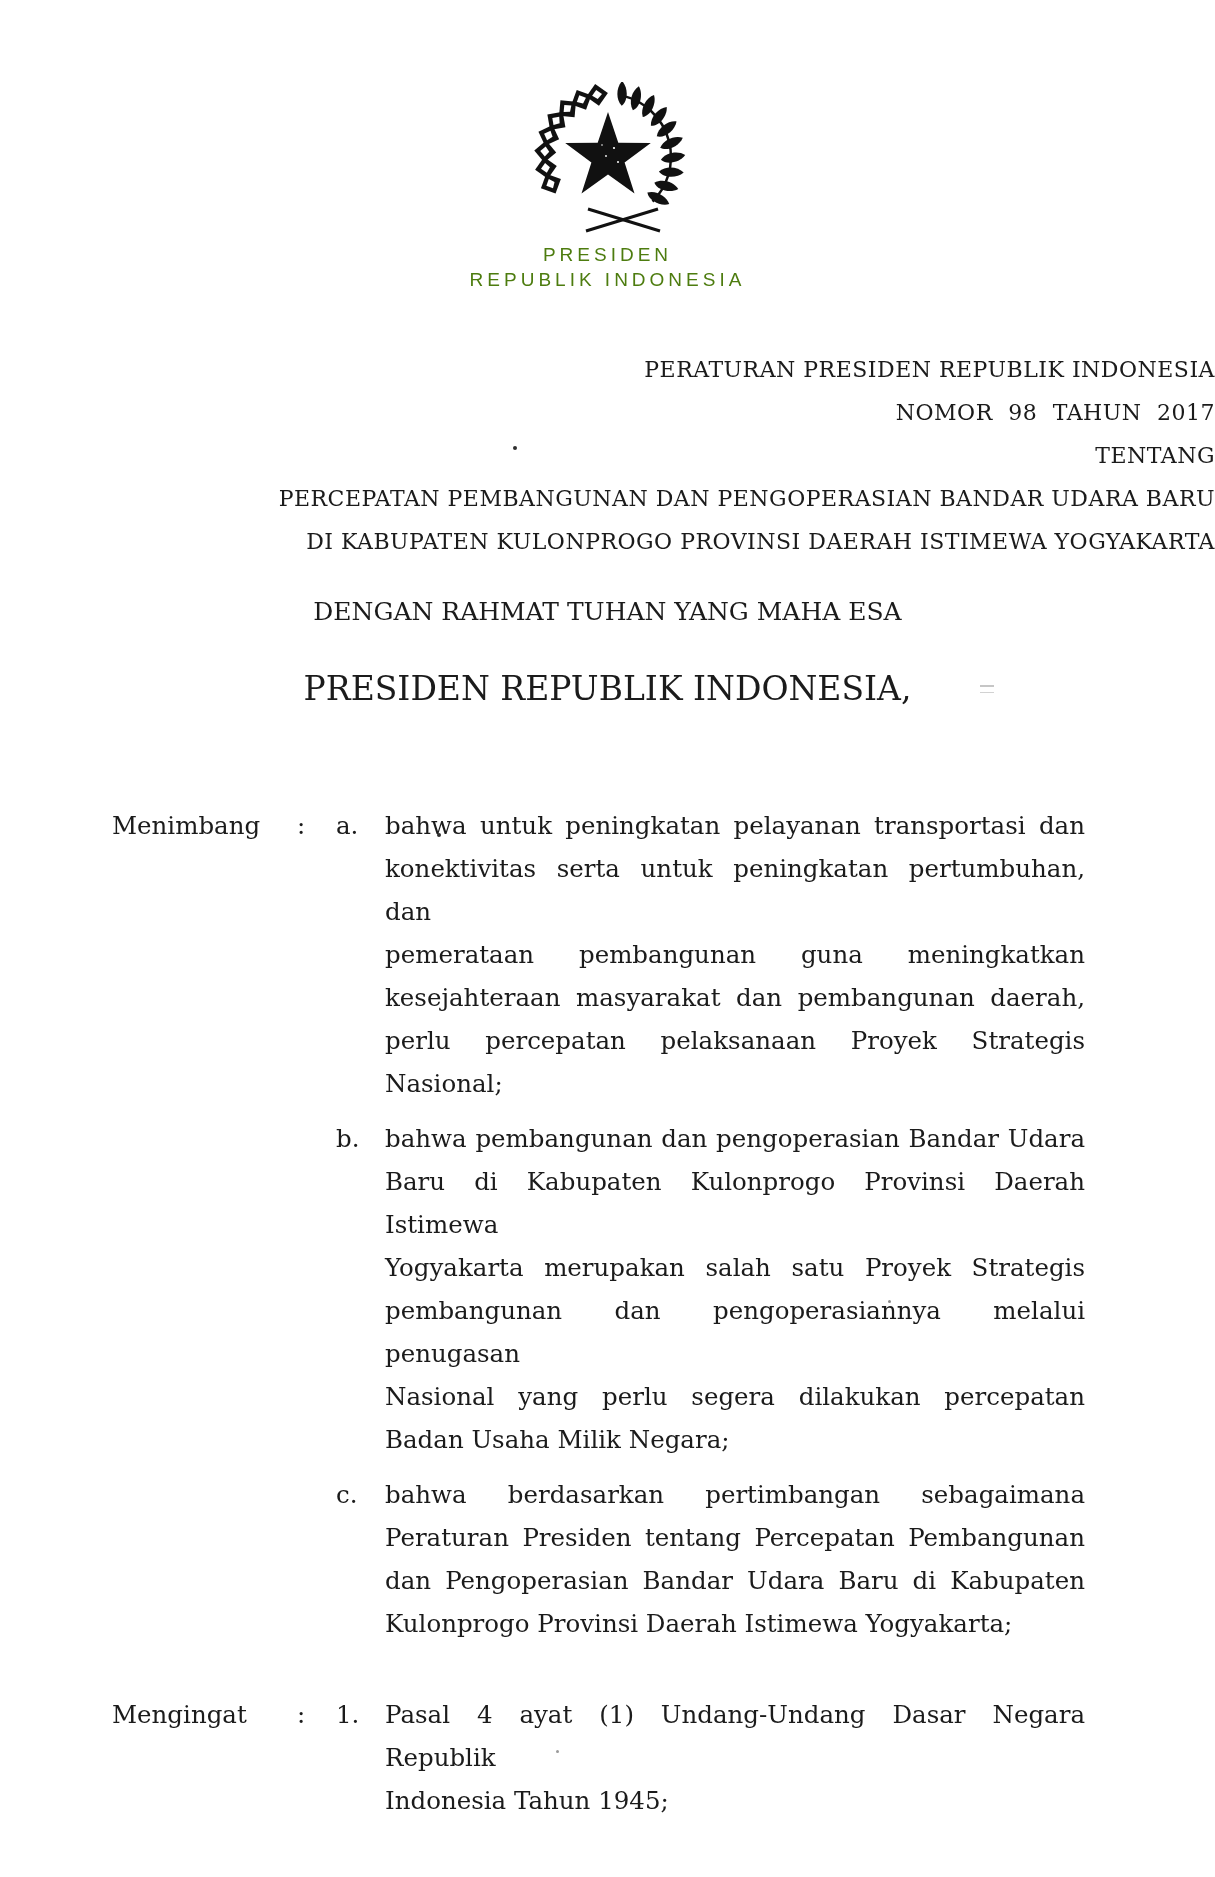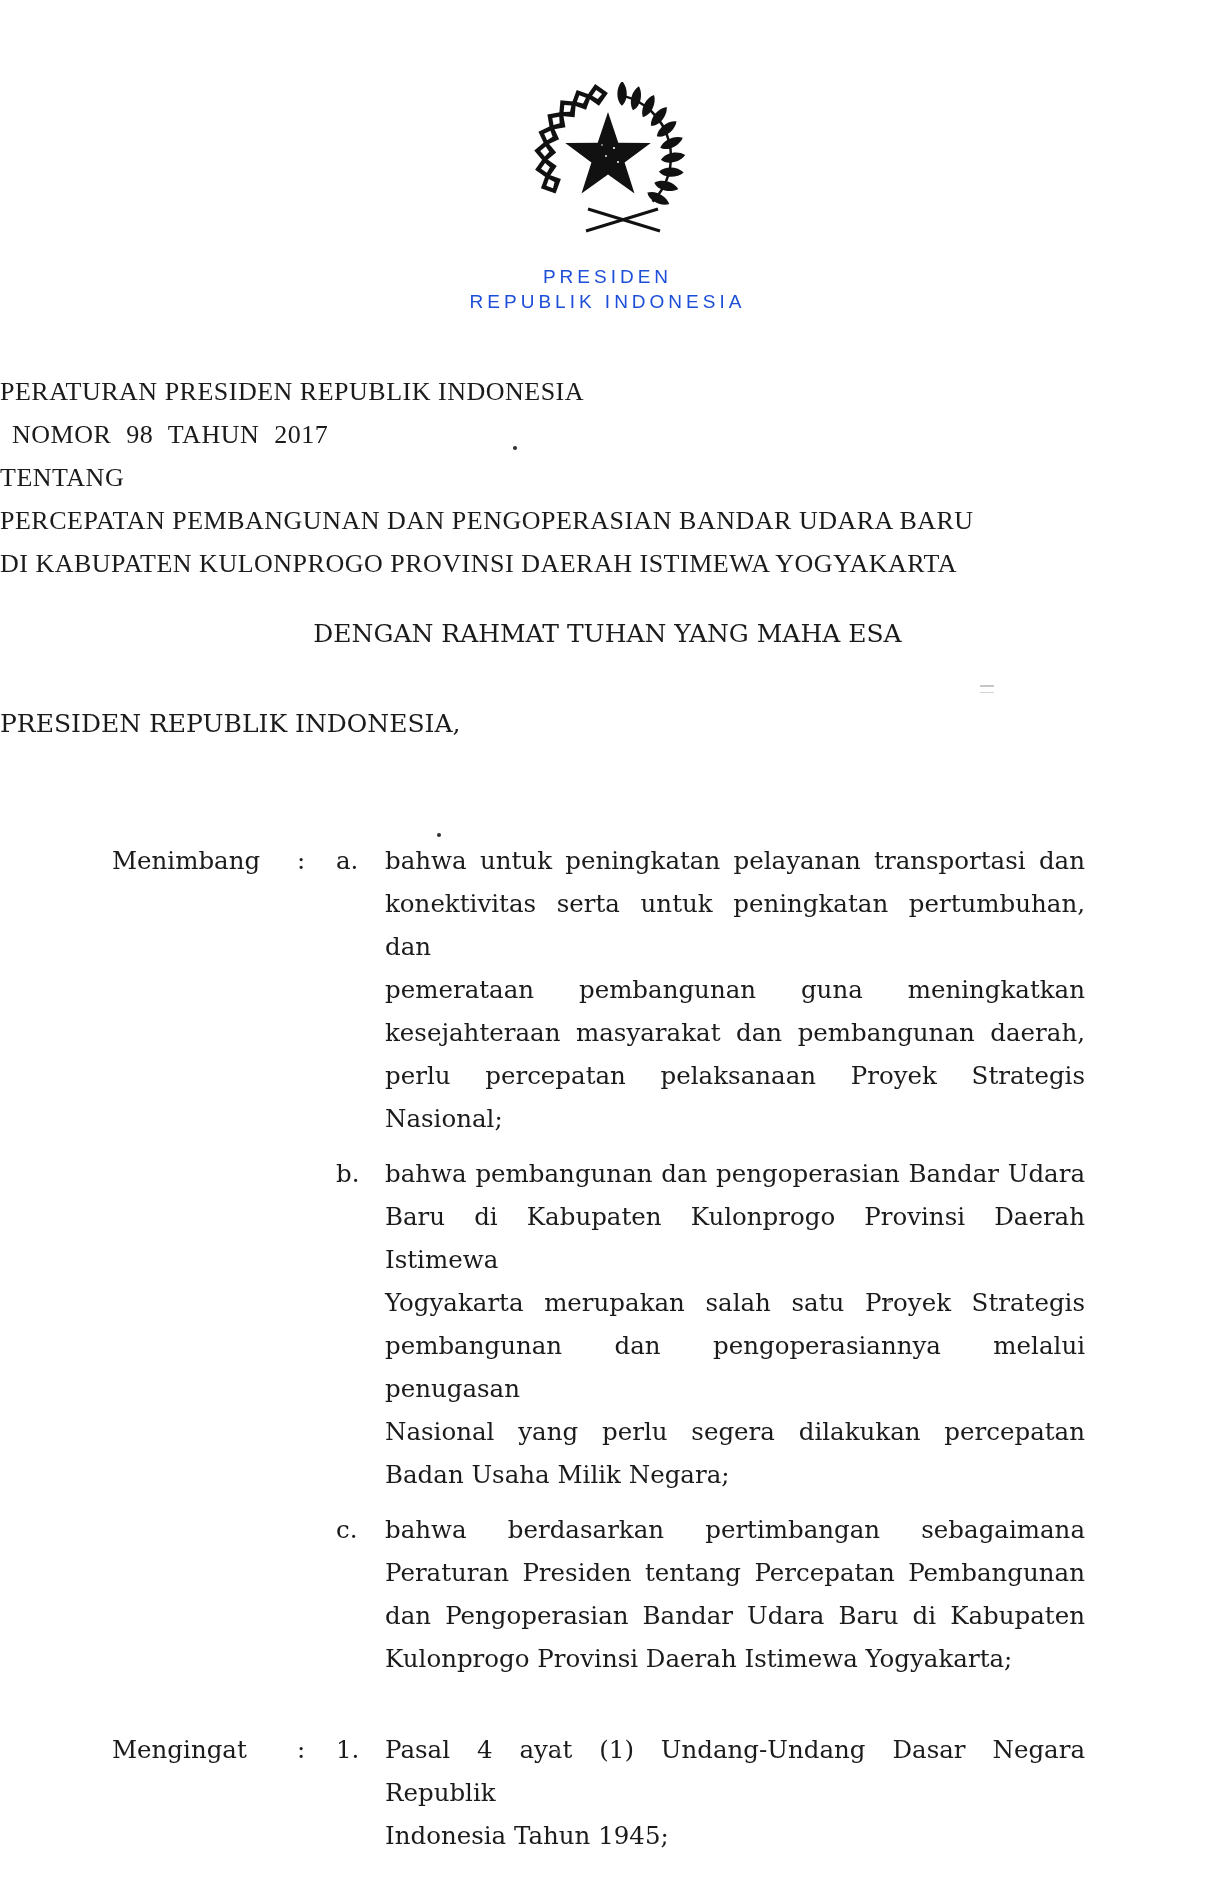--- a/index.html
+++ b/index.html
@@ -7,38 +7,36 @@
     position:relative;
     width:1215px; height:1877px;
     background:#ffffff;
     color:#1b1b1b;
     font-family:"DejaVu Serif", serif;
     overflow:hidden;
   }
   
   .seal { display:block; margin:82px auto 0 auto; }
   .letterhead {
-    margin-top:22px;
     text-align:center;
     font-family:"Liberation Sans", sans-serif;
     font-size:19px; line-height:25px;
     letter-spacing:4px;
-    color:#1d4ed8;
+    color:#4d7c0f;
   }
   
   .doc-title {
     margin-top:56px;
-    text-align:left;
-    font-size:26px; line-height:43px;
+    text-align:right;
+    font-size:22px; line-height:43px;
     letter-spacing:0.5px;
-    font-family:Liberation Serif, serif;
   }
   .doc-title .num { word-spacing:8px;padding-left:12px; }
   .invocation { margin-top:27px; text-align:center; font-size:25px; line-height:43px; }
-  .issuer     { margin-top:47px; text-align:left; font-size:25px; line-height:43px; }
+  .issuer     { margin-top:34px; text-align:center; font-size:33px; line-height:43px; }
   
   .content { padding:0 130px 0 112px; }
   .clauses { margin-top:94px; font-size:24.5px; }
   .section-mengingat { margin-top:48px; }
   .clause-item {
     display:grid;
     grid-template-columns:185px 25px 63px 1fr;
     margin-bottom:12px;
   }
   .clause-item:last-child { margin-bottom:0; }

